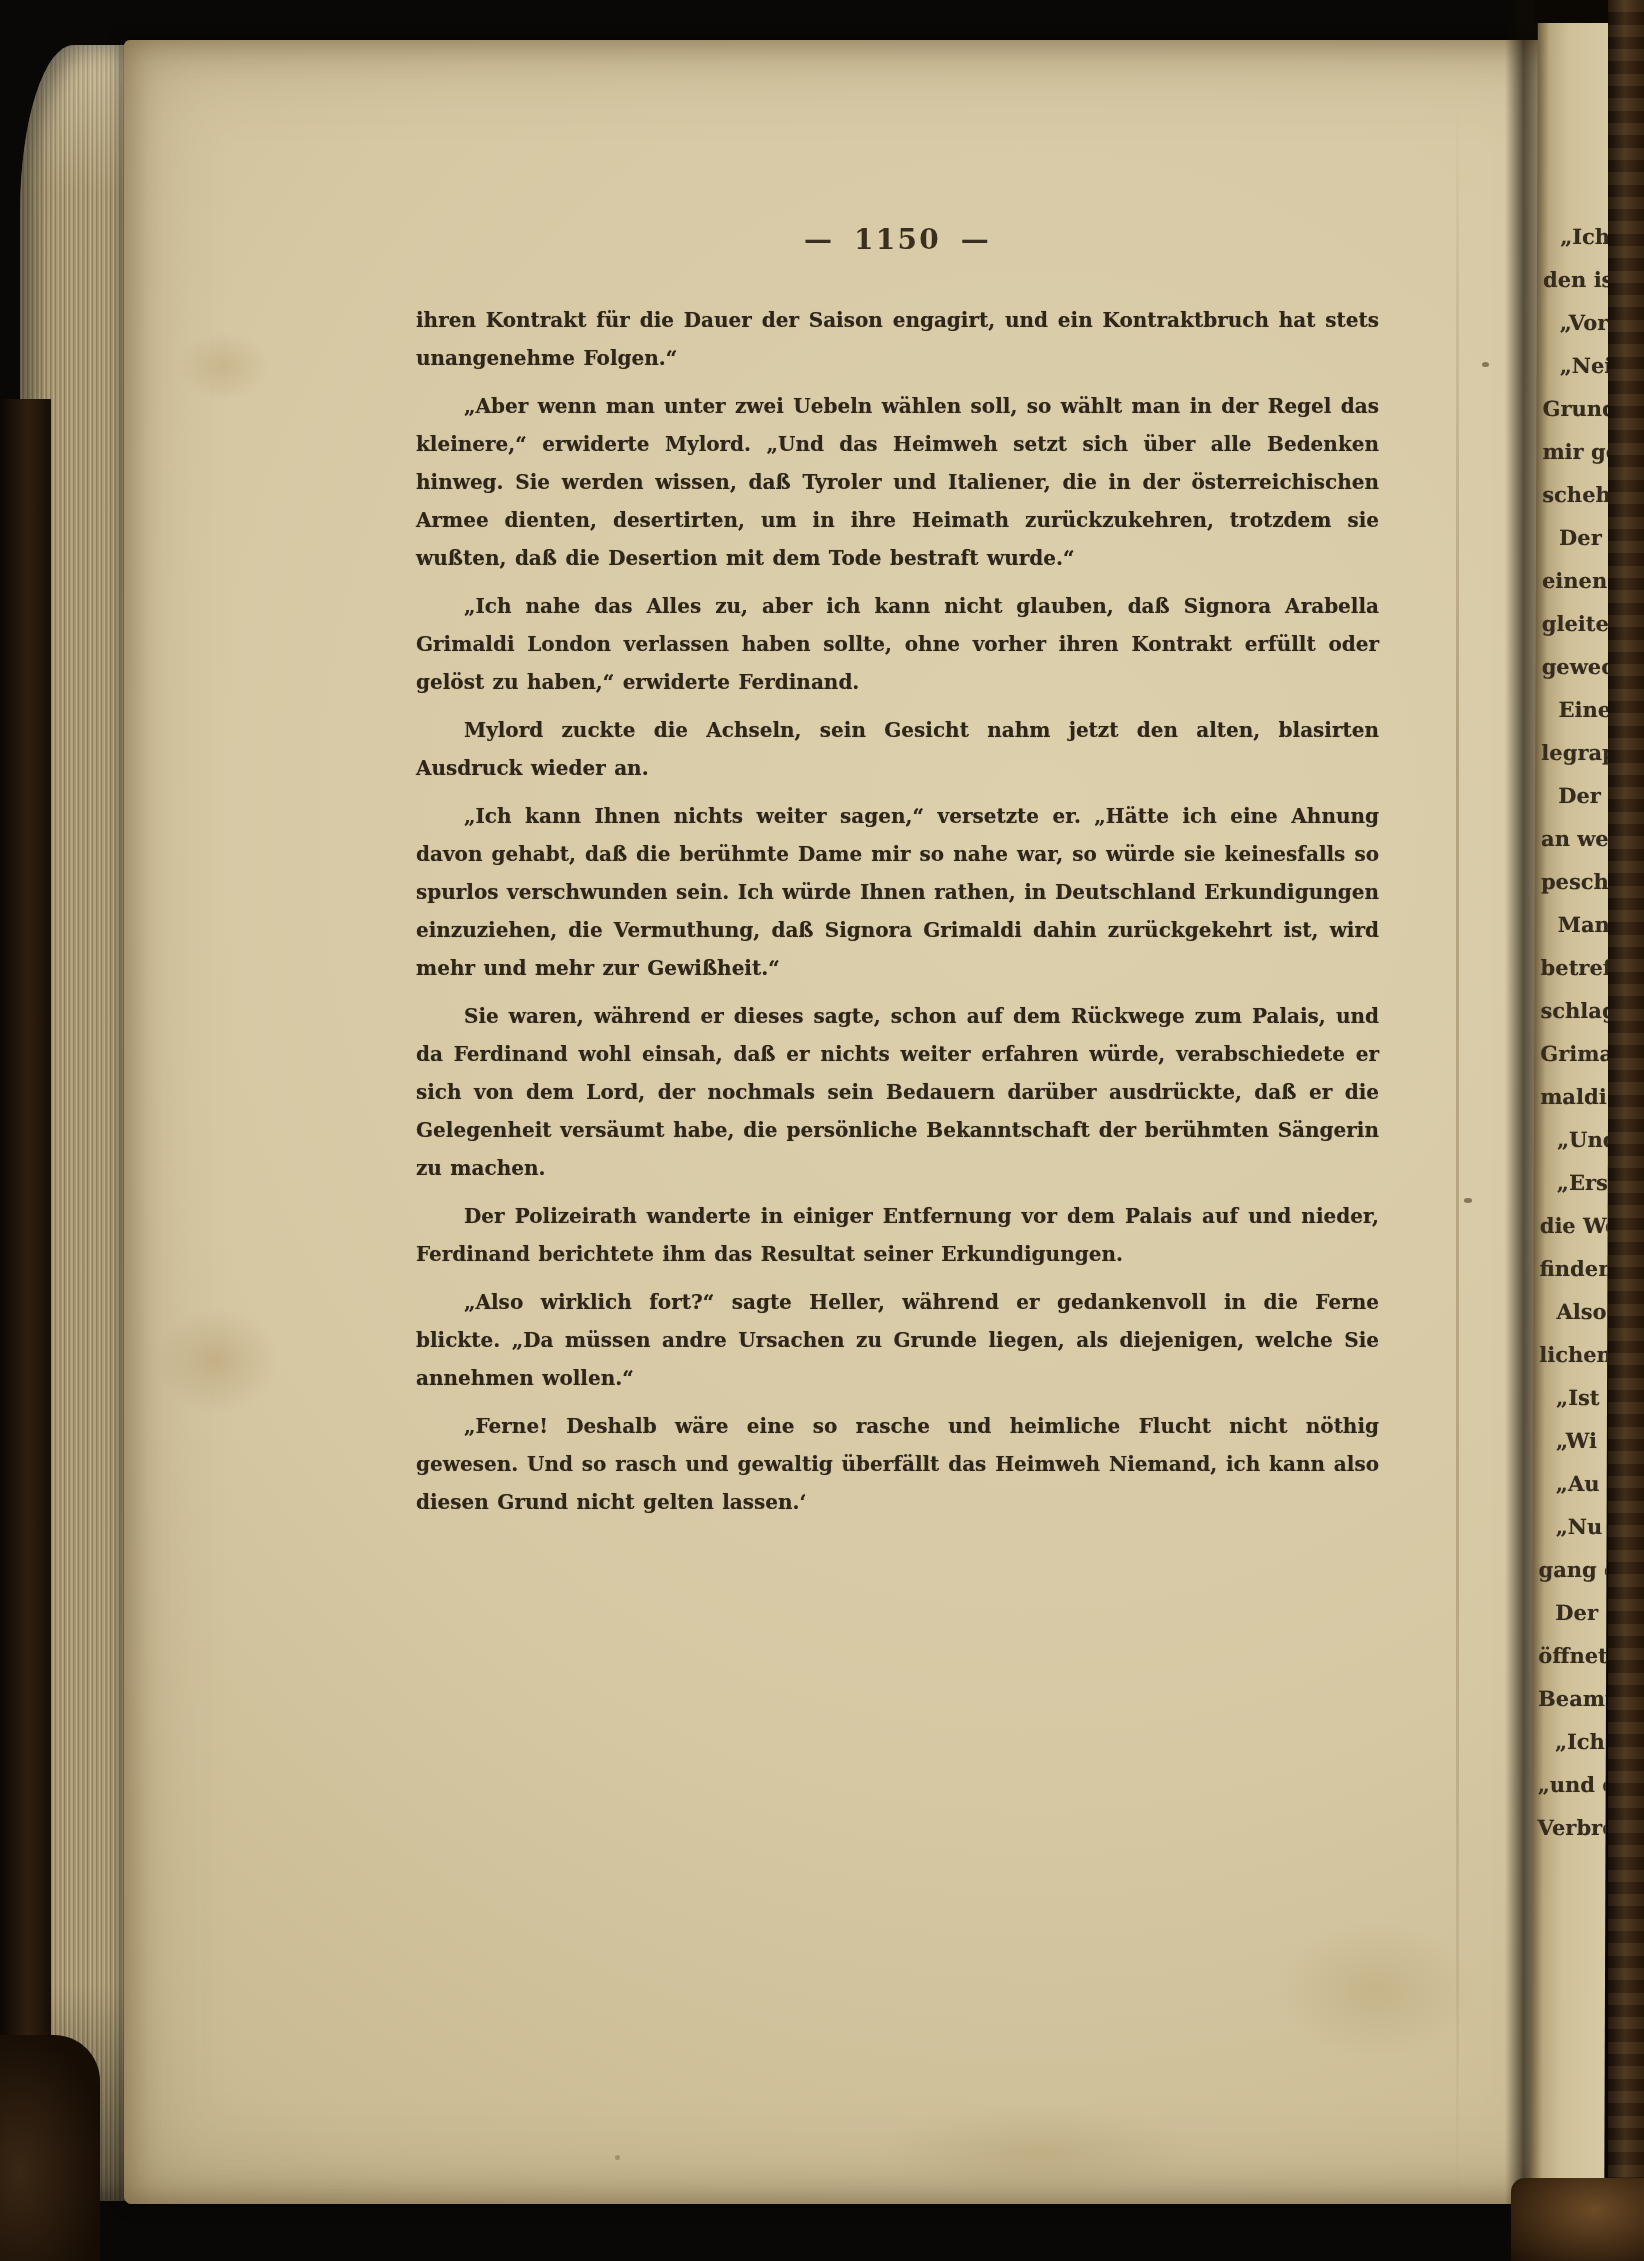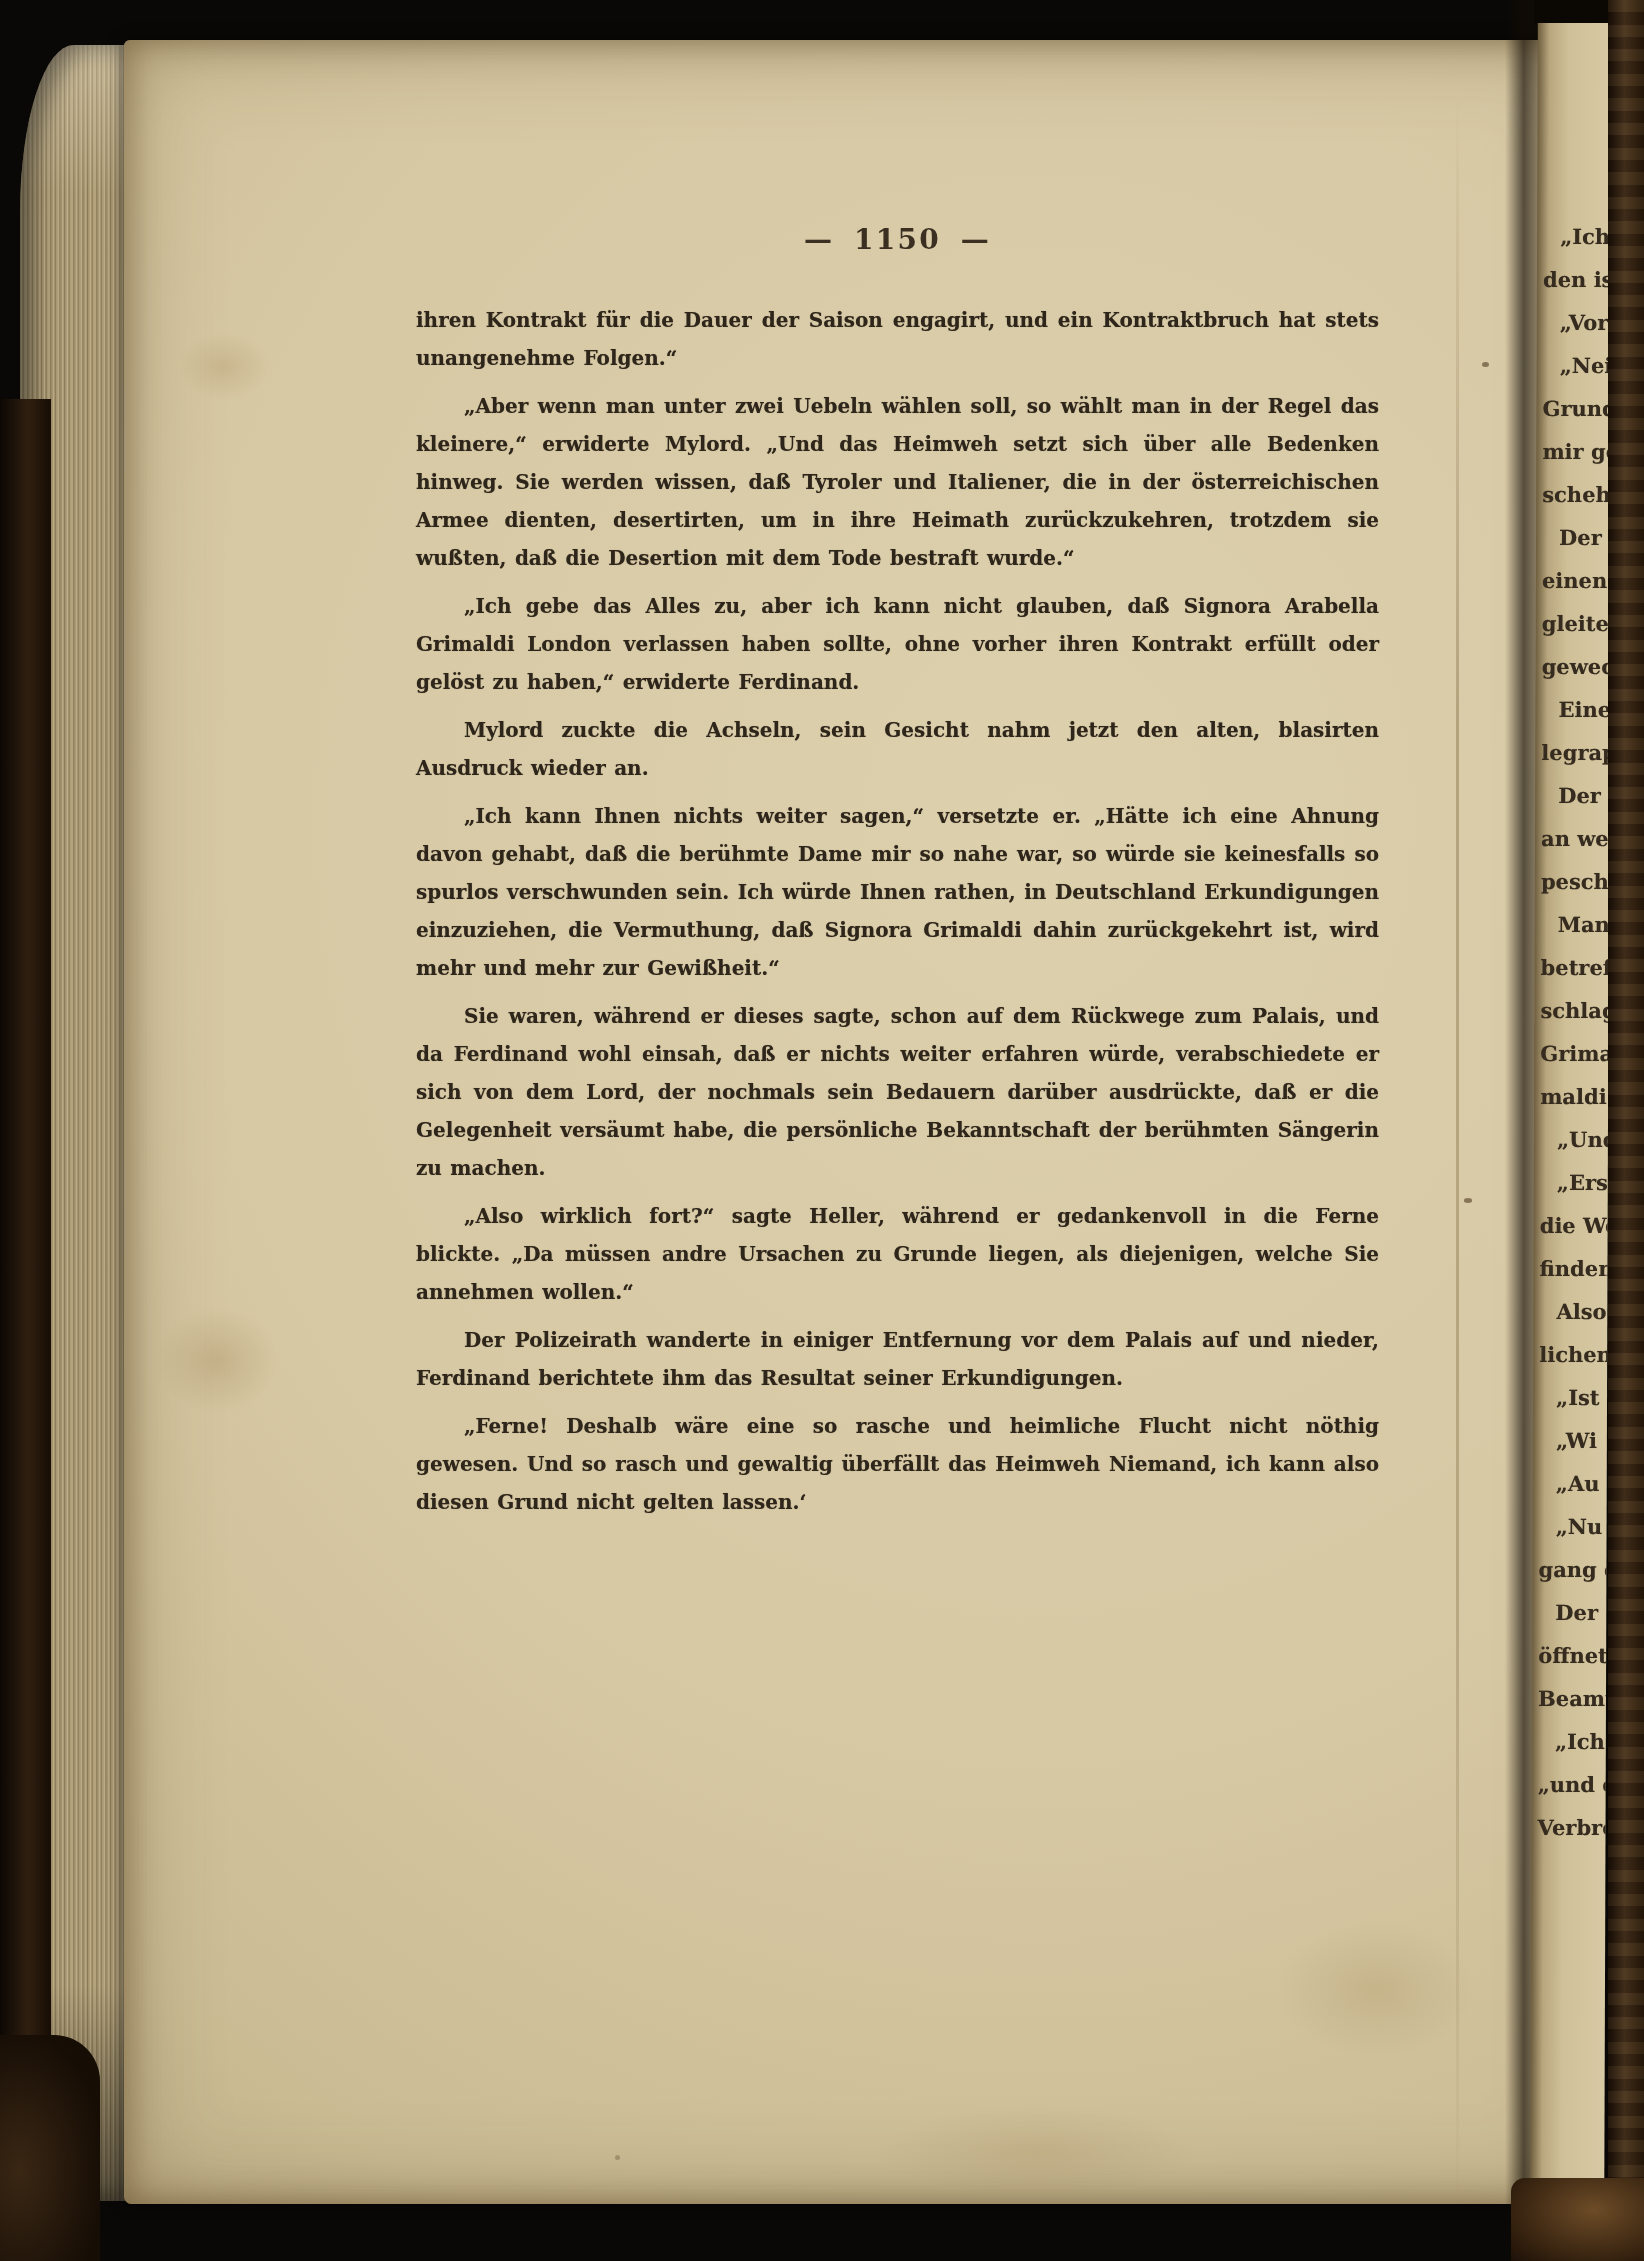--- a/index.html
+++ b/index.html
@@ -129,26 +129,26 @@
     <div class="speck k1"></div>
     <div class="speck k2"></div>
     <div class="speck k3"></div>
     <div class="page-crease"></div>
 
     <div class="text-block">
       <div class="page-head">—  1150  —</div>
       <div>
           <p class="para no-indent">ihren Kontrakt für die Dauer der Saison engagirt, und ein Kontraktbruch hat stets unangenehme Folgen.“</p>
           <p class="para indented">„Aber wenn man unter zwei Uebeln wählen soll, so wählt man in der Regel das kleinere,“ erwiderte Mylord. „Und das Heimweh setzt sich über alle Bedenken hinweg. Sie werden wissen, daß Tyroler und Italiener, die in der österreichischen Armee dienten, desertirten, um in ihre Heimath zurückzukehren, trotzdem sie wußten, daß die Desertion mit dem Tode bestraft wurde.“</p>
-          <p class="para indented">„Ich gebe das Alles zu, aber ich kann nicht glauben, daß Signora Arabella Grimaldi London verlassen haben sollte, ohne vorher ihren Kontrakt erfüllt oder gelöst zu haben,“ erwiderte Ferdinand.</p>
+          <p class="para indented">„Ich nahe das Alles zu, aber ich kann nicht glauben, daß Signora Arabella Grimaldi London verlassen haben sollte, ohne vorher ihren Kontrakt erfüllt oder gelöst zu haben,“ erwiderte Ferdinand.</p>
           <p class="para indented">Mylord zuckte die Achseln, sein Gesicht nahm jetzt den alten, blasirten Ausdruck wieder an.</p>
           <p class="para indented">„Ich kann Ihnen nichts weiter sagen,“ versetzte er. „Hätte ich eine Ahnung davon gehabt, daß die berühmte Dame mir so nahe war, so würde sie keinesfalls so spurlos verschwunden sein. Ich würde Ihnen rathen, in Deutschland Erkundigungen einzuziehen, die Vermuthung, daß Signora Grimaldi dahin zurückgekehrt ist, wird mehr und mehr zur Gewißheit.“</p>
           <p class="para indented">Sie waren, während er dieses sagte, schon auf dem Rückwege zum Palais, und da Ferdinand wohl einsah, daß er nichts weiter erfahren würde, verabschiedete er sich von dem Lord, der nochmals sein Bedauern darüber ausdrückte, daß er die Gelegenheit versäumt habe, die persönliche Bekanntschaft der berühmten Sängerin zu machen.</p>
+          <p class="para indented">Der Polizeirath wanderte in einiger Entfernung vor dem Palais auf und nieder, Ferdinand berichtete ihm das Resultat seiner Erkundigungen.</p>
           <p class="para indented">„Also wirklich fort?“ sagte Heller, während er gedankenvoll in die Ferne blickte. „Da müssen andre Ursachen zu Grunde liegen, als diejenigen, welche Sie annehmen wollen.“</p>
-          <p class="para indented">Der Polizeirath wanderte in einiger Entfernung vor dem Palais auf und nieder, Ferdinand berichtete ihm das Resultat seiner Erkundigungen.</p>
           <p class="para indented">„Ferne! Deshalb wäre eine so rasche und heimliche Flucht nicht nöthig gewesen. Und so rasch und gewaltig überfällt das Heimweh Niemand, ich kann also diesen Grund nicht gelten lassen.‘</p>
         </div>
     </div>
   </div>
 
   <div class="gutter-shadow"></div>
 
   <div class="right-page">
     <div class="fragments">
         <div class="frag indented">„Ich k</div>

